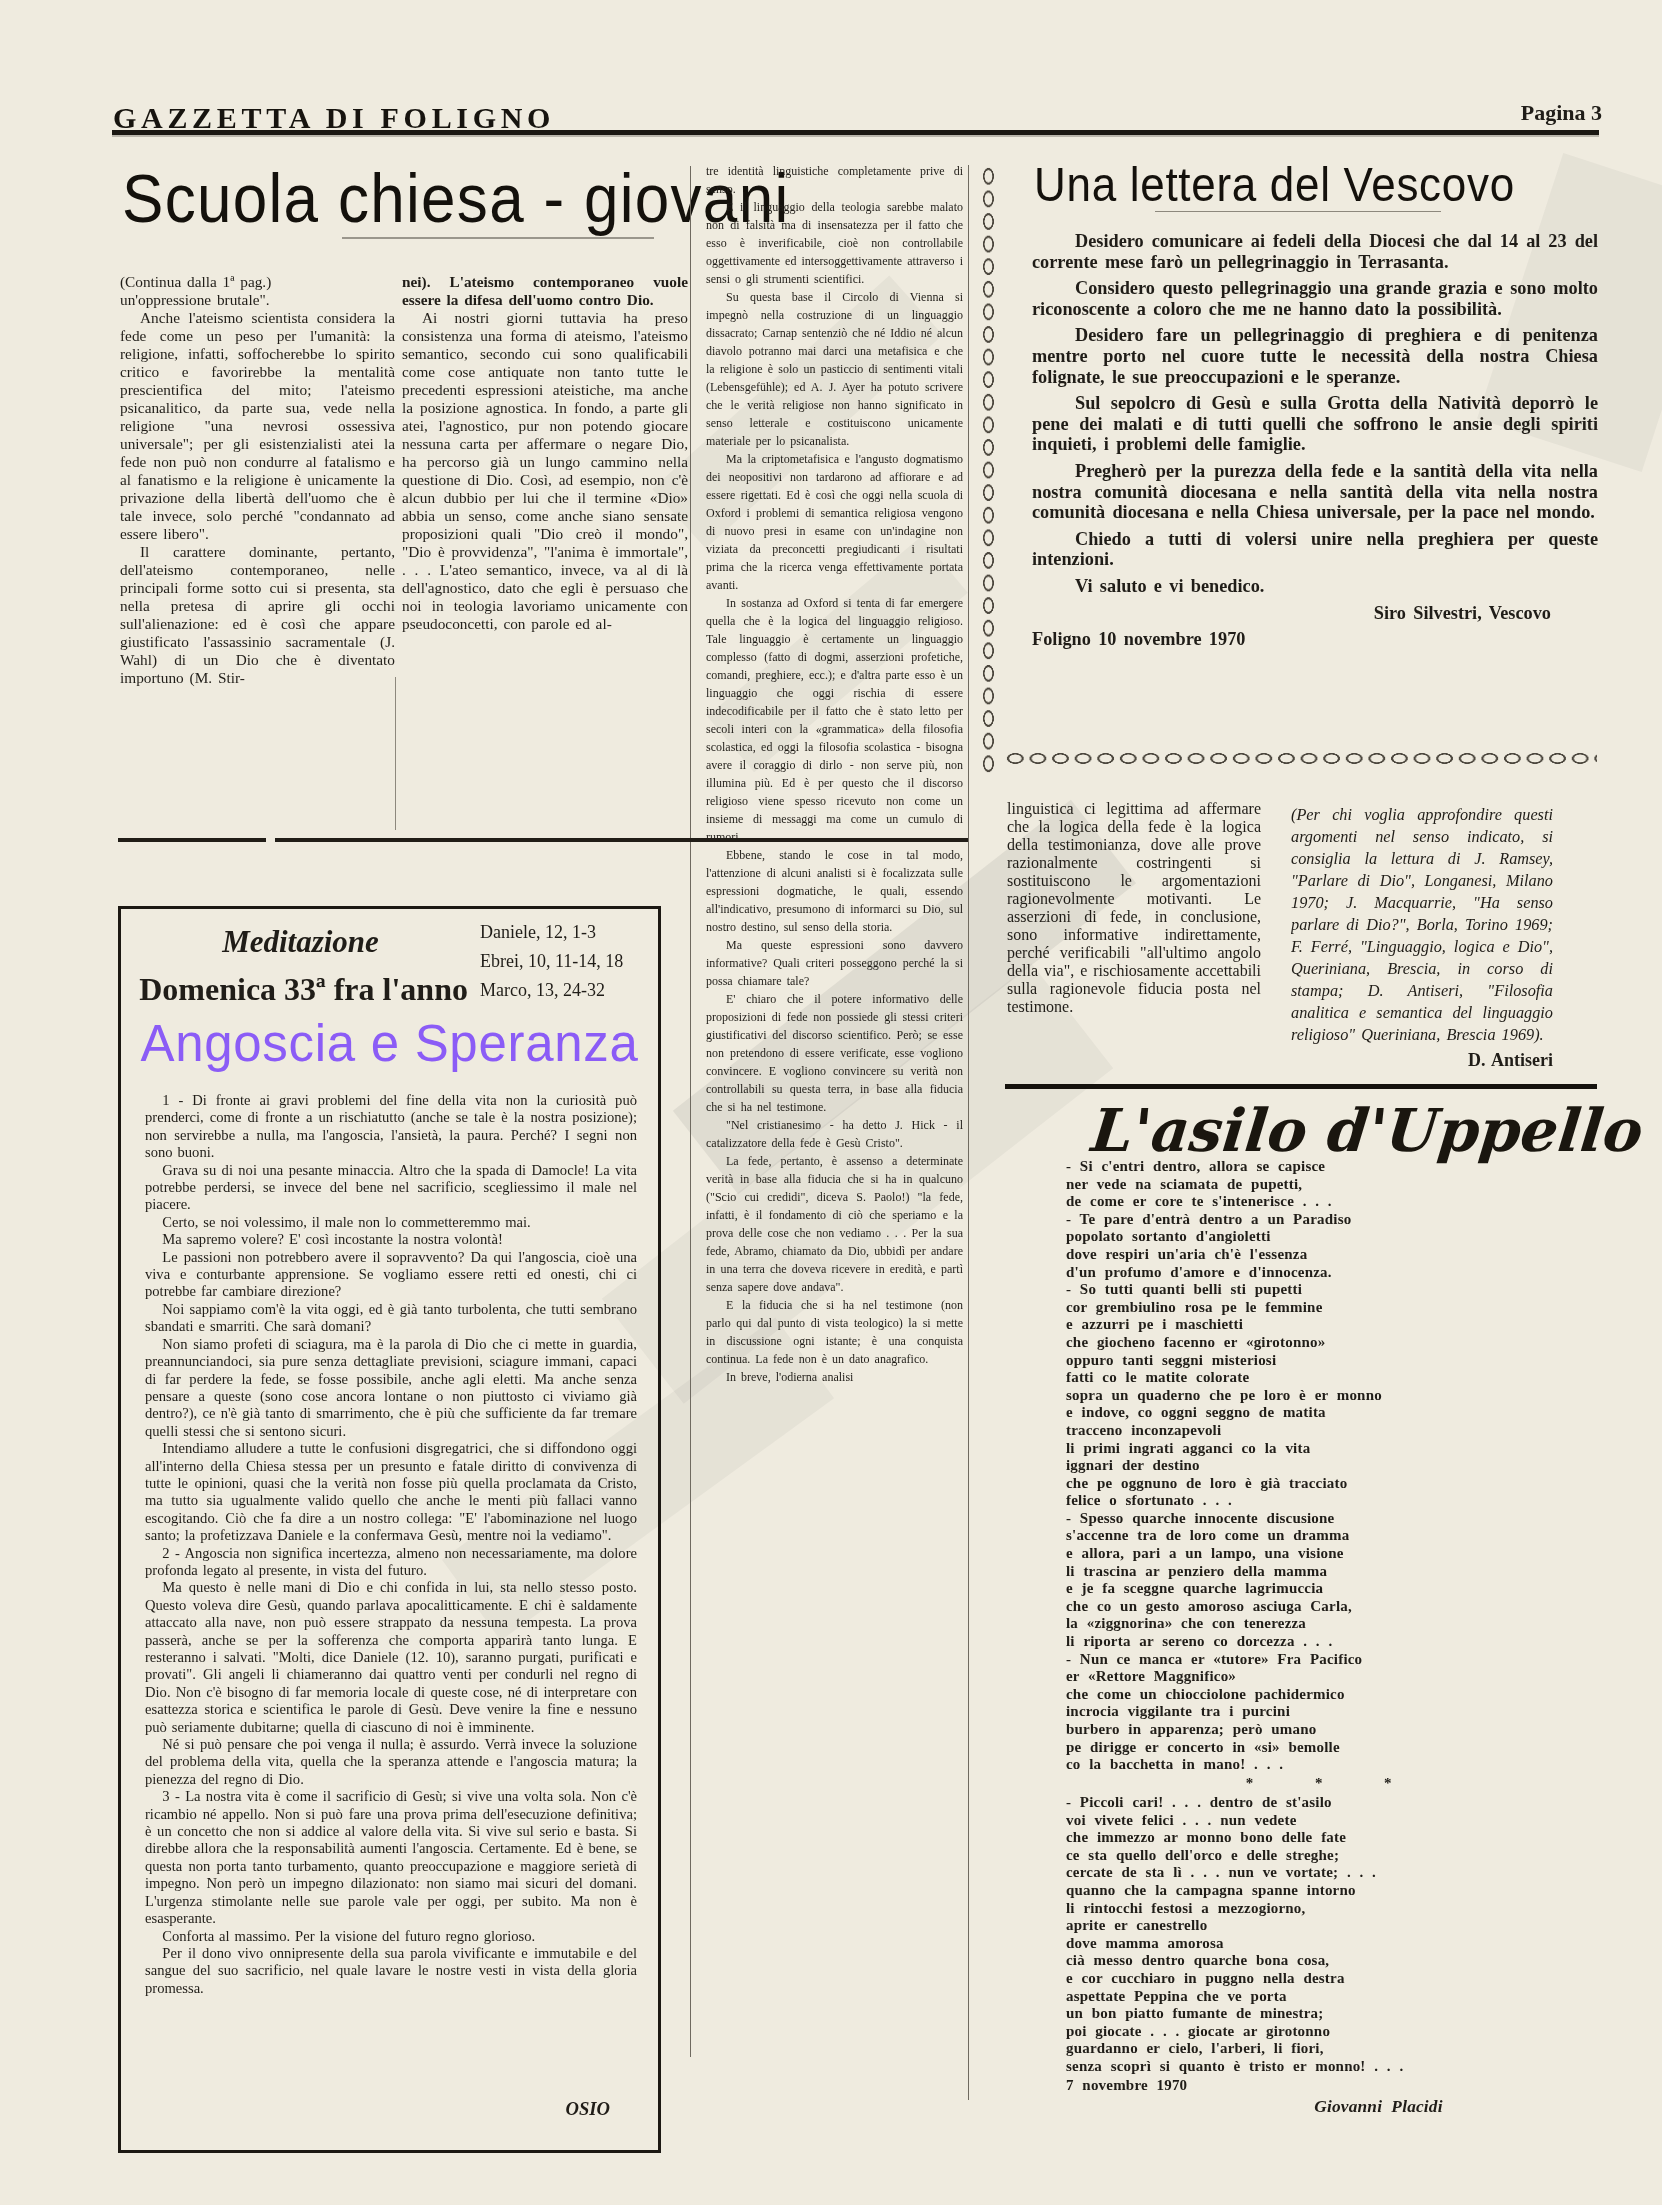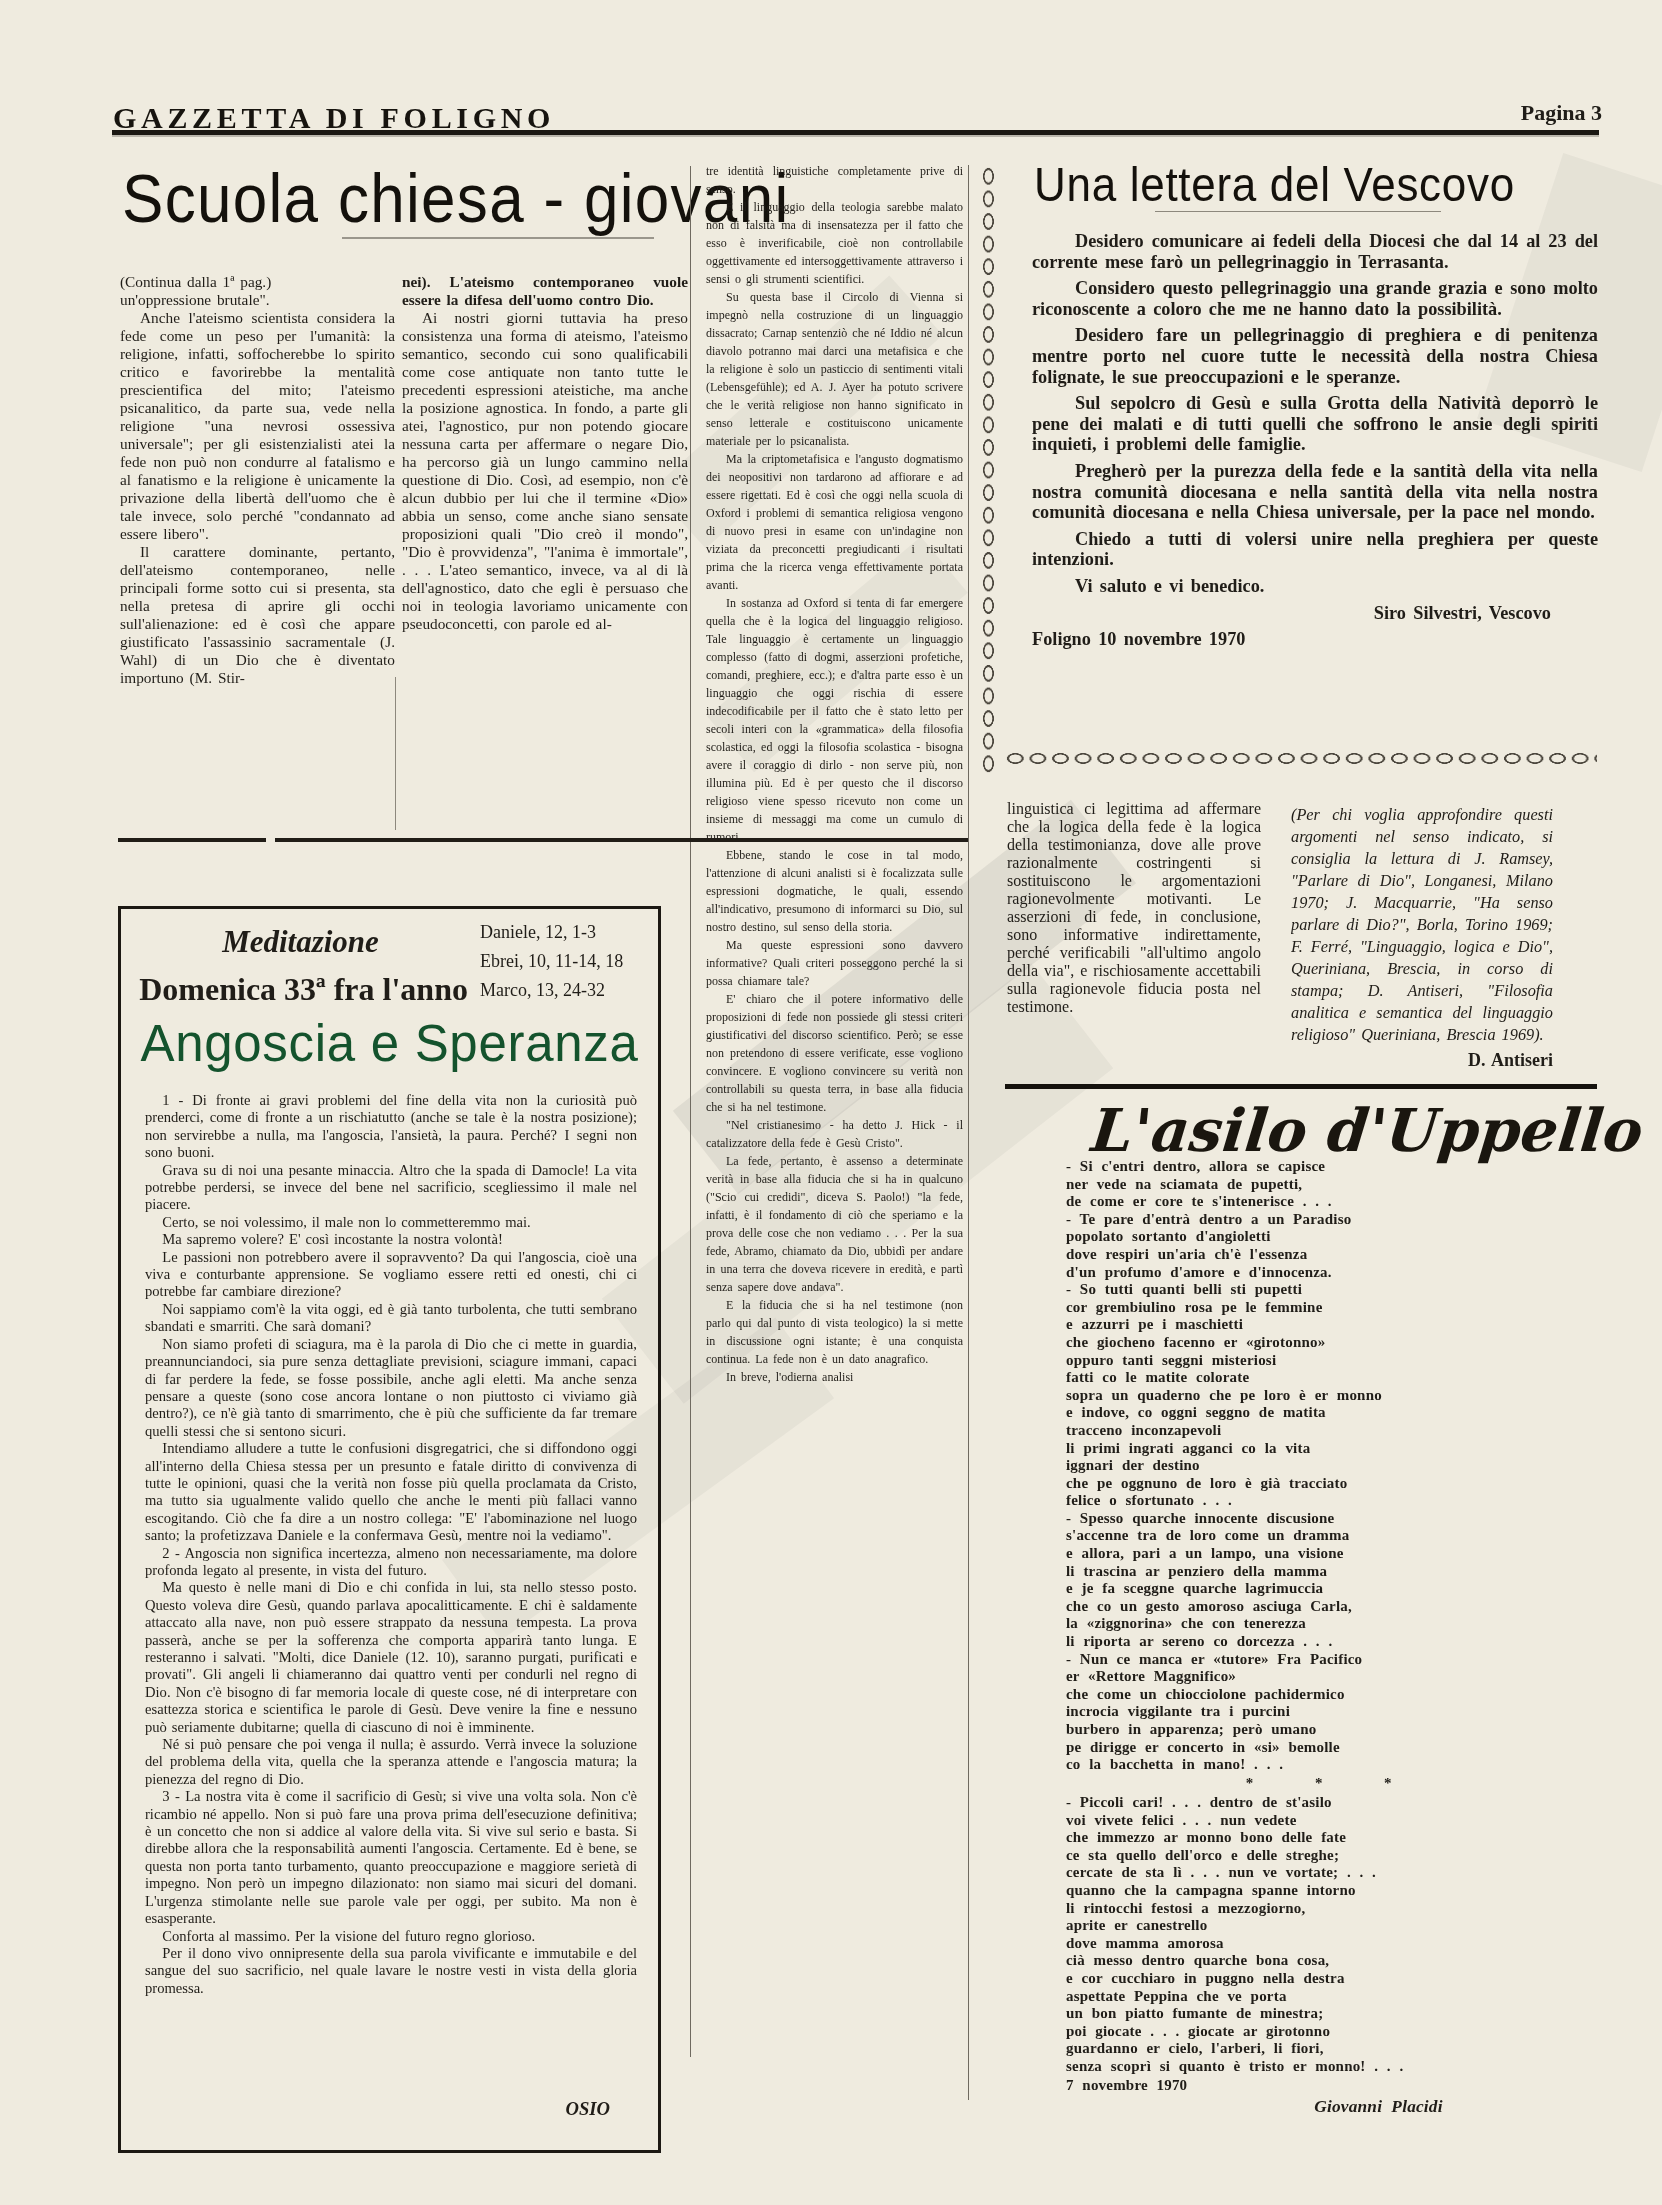--- a/index.html
+++ b/index.html
@@ -42,21 +42,21 @@
   
   .sep-heavy{height:4px;background:#211d17;top:838px;}
   #sep1{left:118px;width:148px;}
   #sep2{left:275px;width:693px;}
 
   
   #medbox{left:118px;top:898px;width:537px;height:1241px;border:3.3px solid #1c1813;background:transparent;margin-top:8px;}
   #med-label{left:40px;top:14.6px;width:279px;text-align:center;font-size:31px;font-weight:bold;font-style:italic;}
   #med-sunday{left:6.6px;top:62px;width:352px;text-align:center;font-size:32px;font-weight:bold;}
   #med-readings{left:359px;top:9.3px;width:166px;font-size:18px;line-height:29px;}
-  #med-headline{left:0;top:105px;width:100%;text-align:center;font-size:51px;font-weight:400;color:#14532d;letter-spacing:0.7px;}
+  #med-headline{left:0;top:105px;width:100%;text-align:center;font-size:51px;font-weight:400;color:#8b5cf6;letter-spacing:0.7px;}
   #med-body{left:24px;top:183px;width:492px;height:996px;font-size:14.6px;line-height:17.4px;overflow:hidden;word-spacing:1.3px;}
   #med-body p{margin:0;text-indent:17.3px;}
   #med-sig{left:24px;top:1189px;width:465px;text-align:right;padding-right:73px;font-size:18.6px;font-weight:bold;font-style:italic;}
 
   
   .chain-v{width:17.3px;background-image:radial-gradient(ellipse 6.6px 10px at 8.6px 11.3px,rgba(239,235,223,0) 58%,#4c473e 64%,#4c473e 80%,rgba(239,235,223,0) 86%);background-size:17.3px 22.6px;background-repeat:repeat-y;}
   .chain-h{height:17.3px;background-image:radial-gradient(ellipse 10px 6.6px at 11.3px 8.6px,rgba(239,235,223,0) 58%,#4c473e 64%,#4c473e 80%,rgba(239,235,223,0) 86%);background-size:22.6px 17.3px;background-repeat:repeat-x;}
   #chainL{left:980px;top:165px;height:609px;}
   #chainB{left:1004px;top:750px;width:593px;}
   #lettera-title{left:1034px;top:157px;width:565px;font-size:44px;font-weight:400;letter-spacing:0.7px;color:#14110c;transform:scaleY(1.1);transform-origin:top left;white-space:nowrap;}

